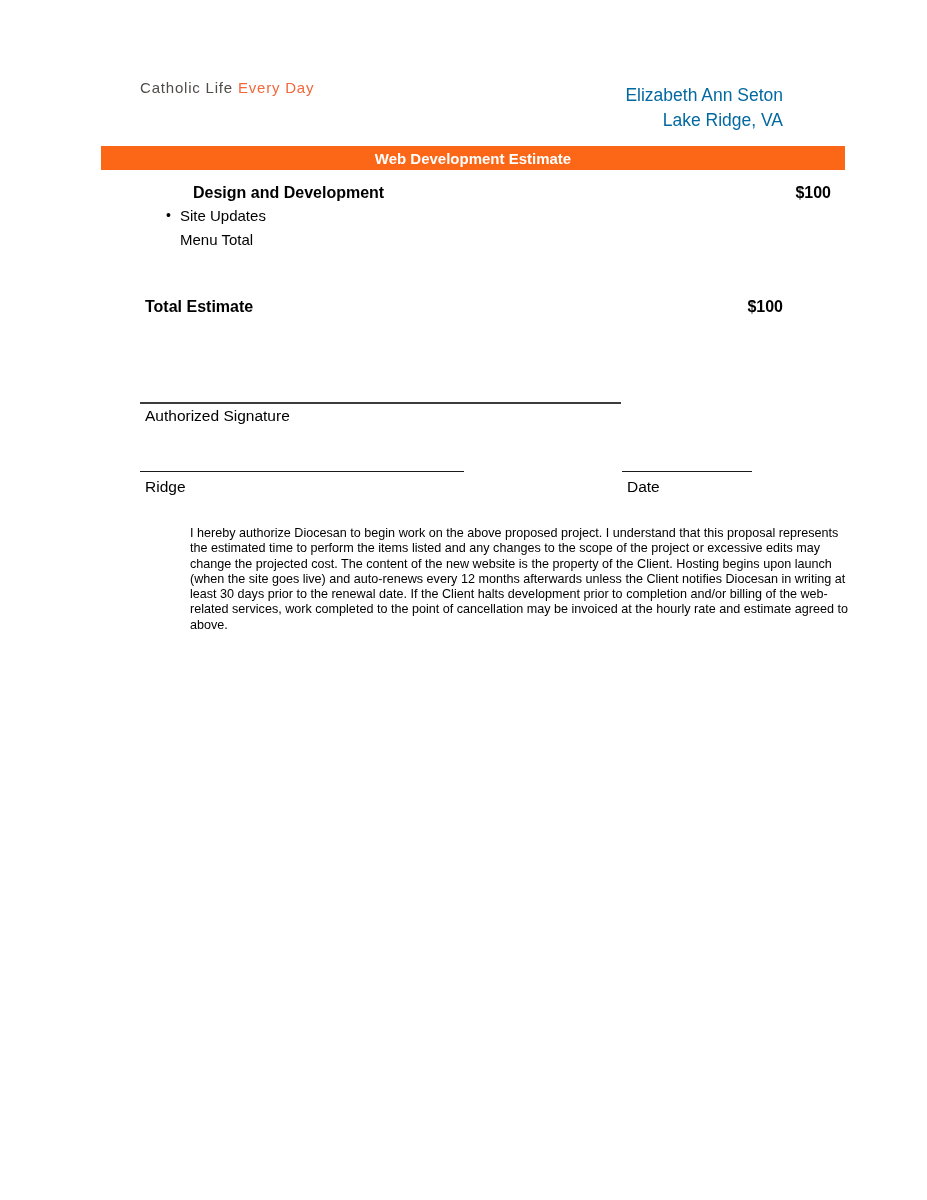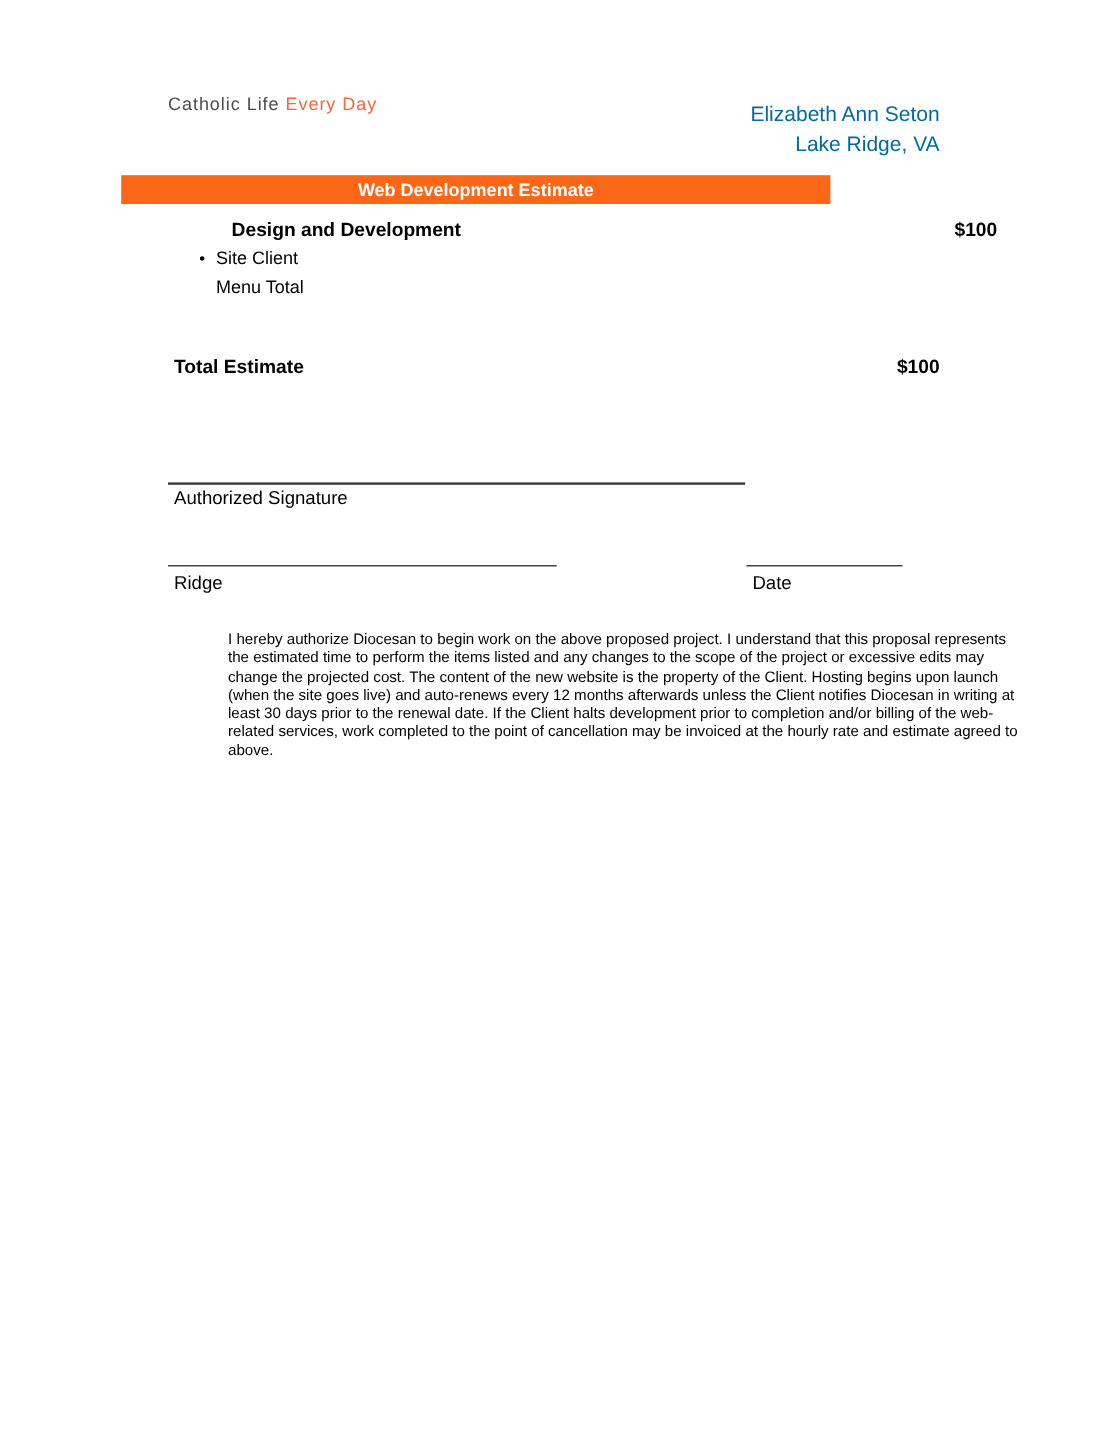--- a/index.html
+++ b/index.html
@@ -30,21 +30,21 @@
     margin:3px 0 0 22px;
     font-size:15px;letter-spacing:0.8px;color:var(--tagline-gray);
   }
   .logo-tagline .accent{color:var(--logo-orange);}
   .client-info{
     position:absolute;right:144px;top:83px;
     text-align:right;font-size:17.5px;line-height:25px;color:#0369a1;
   }
   
   .banner{
-    position:absolute;left:101px;top:146px;width:591px;height:24px;
+    position:absolute;left:101px;top:146px;width:744px;height:24px;
     background:var(--banner-orange);
     display:flex;align-items:center;justify-content:center;
   }
   .banner-title{color:#ffffff;font-size:15px;font-weight:700;}
   
   .item-row{
     position:absolute;left:145px;width:638px;
     display:flex;justify-content:space-between;
     font-size:16px;font-weight:700;
   }
@@ -88,21 +88,21 @@
 </div>
 
 <div class="banner">
   <span class="banner-title">Web Development Estimate</span>
 </div>
 
 <div class="item-row row-design">
   <span>Design and Development</span>
   <span>$100</span>
 </div>
-<div class="detail detail-1 bulleted">Site Client</div>
+<div class="detail detail-1 bulleted">Site Updates</div>
 <div class="detail detail-2">Menu Total</div>
 
 <div class="item-row row-total">
   <span>Total Estimate</span>
   <span>$100</span>
 </div>
 
 <div class="rule rule-signature"></div>
 <div class="sig-label label-signature">Authorized Signature</div>
 

